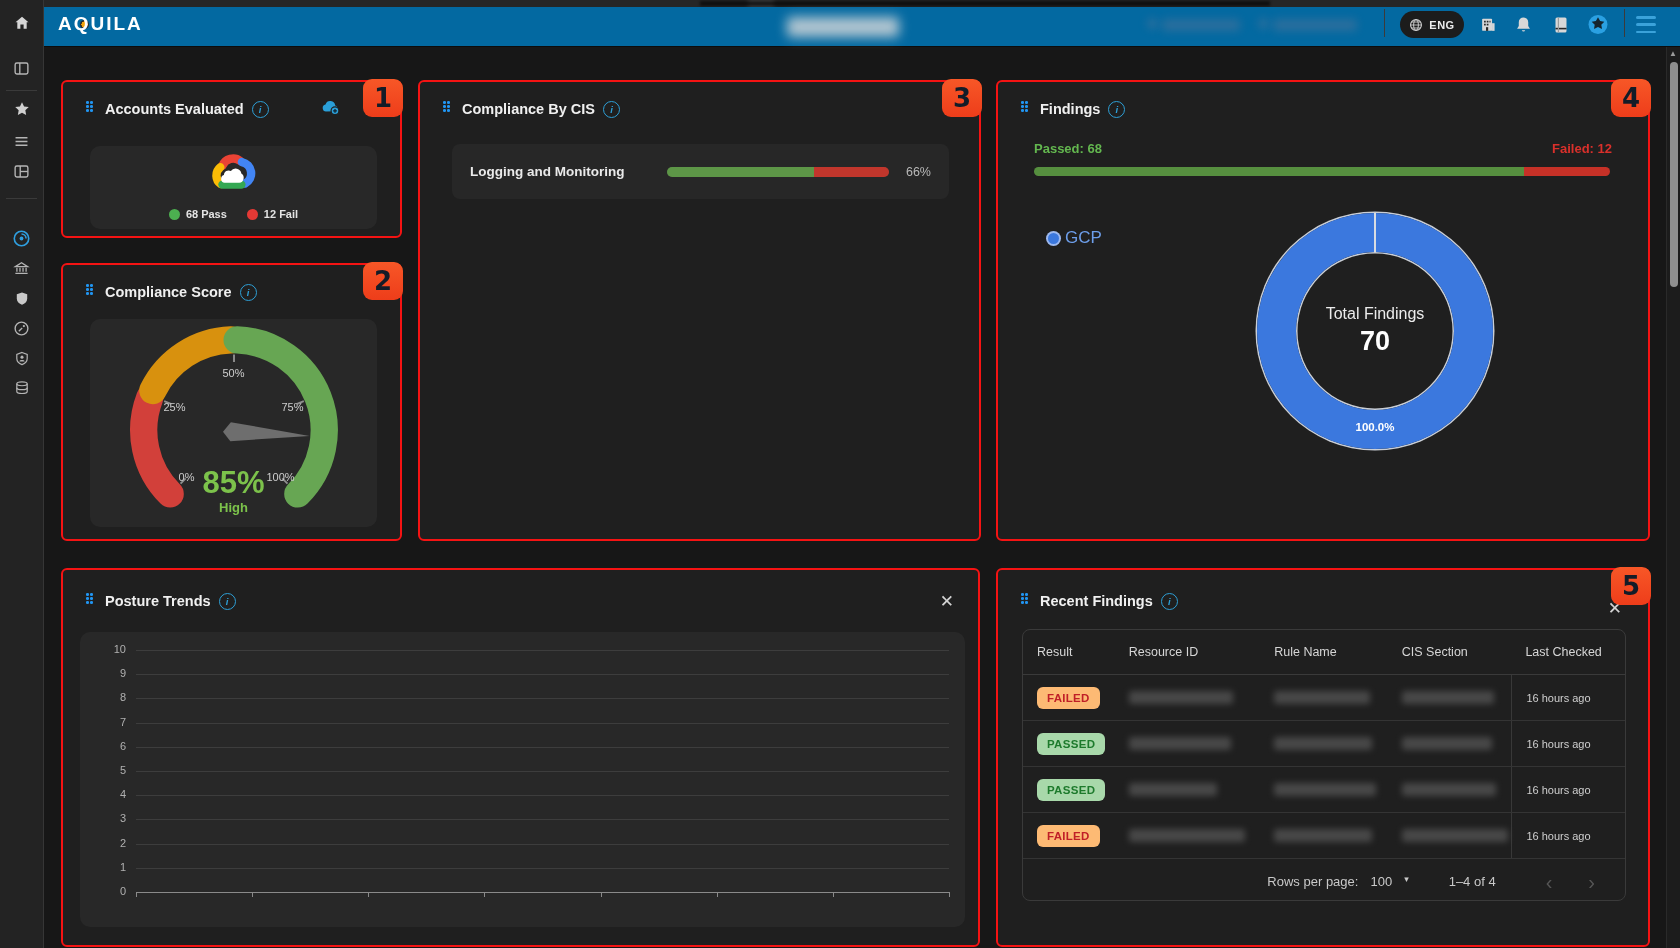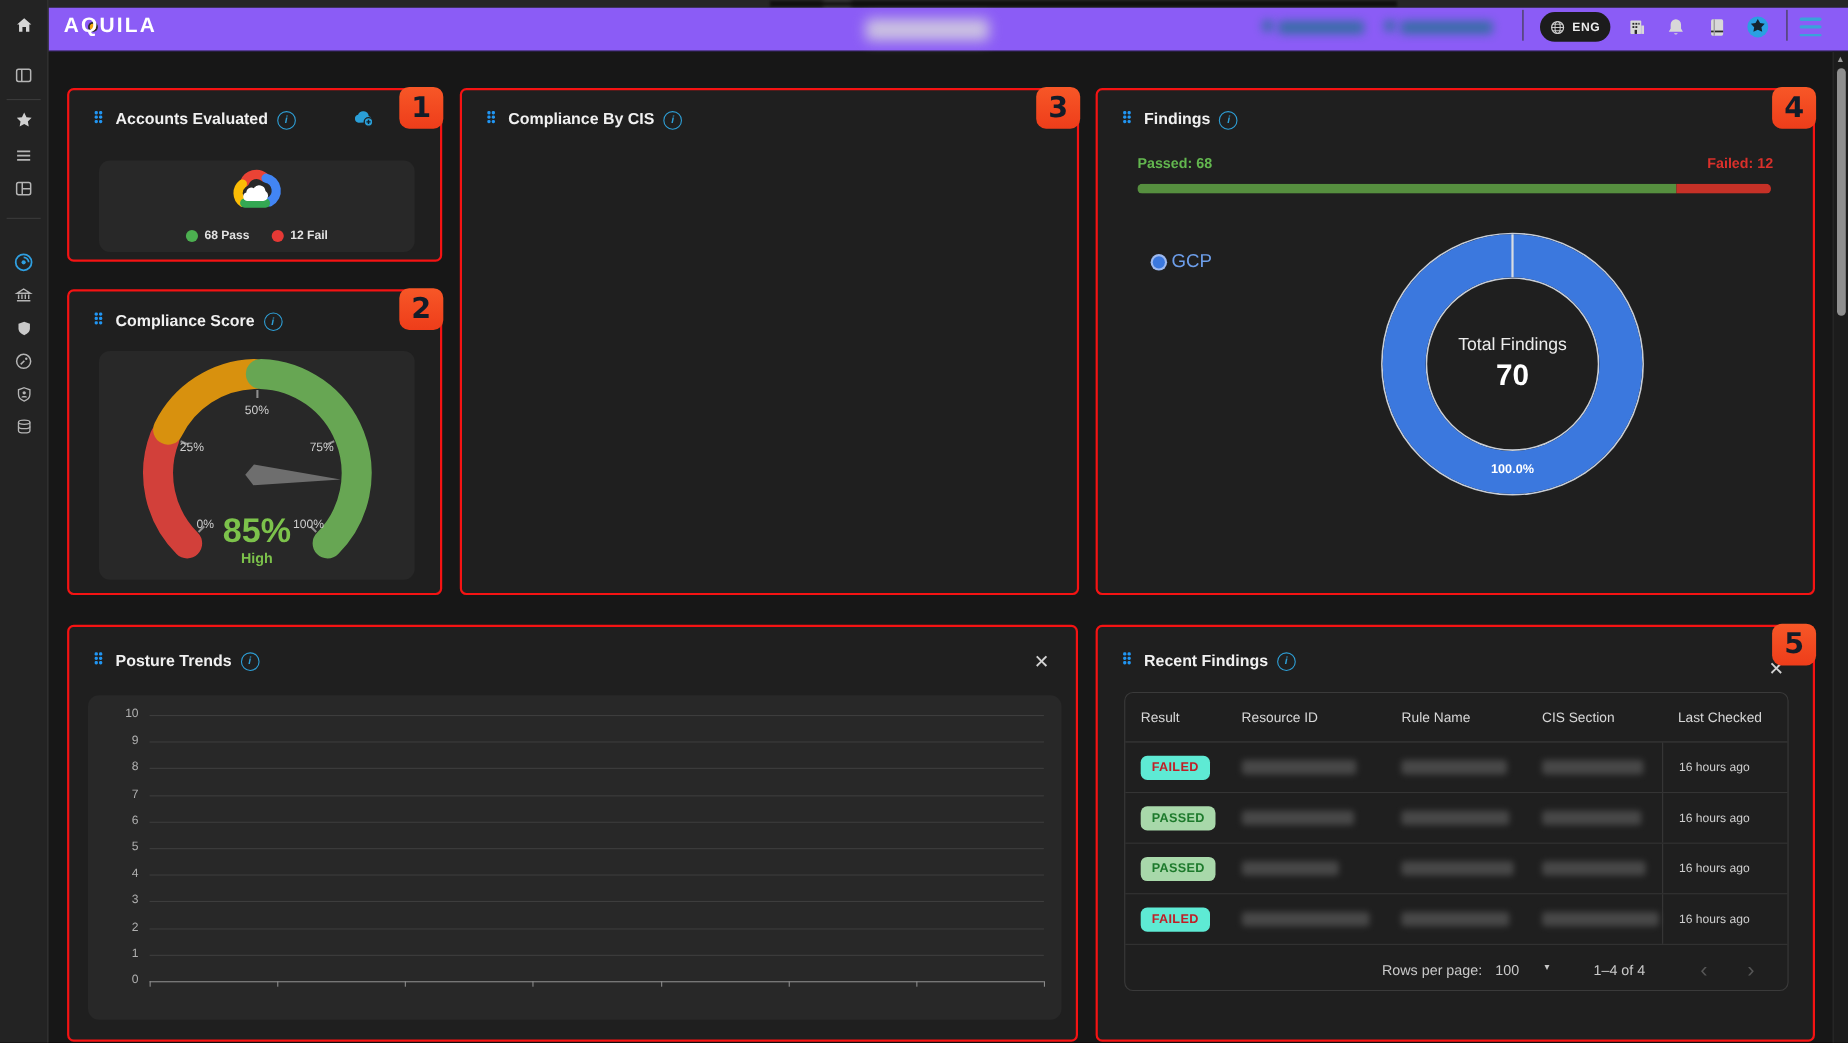--- a/index.html
+++ b/index.html
@@ -4,21 +4,21 @@
 <style>
   html,body{margin:0;padding:0;background:#000;}
   .screen{position:relative;width:1680px;height:948px;background:#171717;overflow:hidden;
           font-family:"Liberation Sans",sans-serif;color:#e8e8e8;}
   .abs{position:absolute;}
 
   
   .topstrip{position:absolute;left:0;top:0;width:1680px;height:7px;background:#262626;}
   .strip-redact{position:absolute;left:700px;top:1px;width:570px;height:5px;background:#0b0b0b;filter:blur(1.5px);opacity:.85;}
   .strip-blob{position:absolute;left:748px;top:1px;width:26px;height:5px;background:#8a8a8a;filter:blur(2px);opacity:.6;}
-  .topbar{position:absolute;left:44px;top:7px;width:1636px;height:39px;background:#8b5cf6;border-bottom:1px solid #0c0c0c;}
+  .topbar{position:absolute;left:44px;top:7px;width:1636px;height:39px;background:#0369a1;border-bottom:1px solid #0c0c0c;}
   .logo{position:absolute;left:14px;top:6px;font-size:19px;font-weight:700;letter-spacing:2px;color:#fff;z-index:1;}
   .logo .dot{position:absolute;left:22px;top:7px;width:9px;height:9px;border-radius:50%;background:radial-gradient(circle at 50% 50%,#f2a30c 0 3px,#2b2b2b 3.2px 4.5px);z-index:-1;}
   .blur-white{position:absolute;left:743px;top:10px;width:112px;height:20px;border-radius:4px;background:#dcdcdc;filter:blur(6px);opacity:.8;}
   .blur-blue{position:absolute;background:#2e6f9d;filter:blur(4.5px);opacity:.9;border-radius:3px;}
   .tb-divider{position:absolute;top:2px;width:1px;height:28px;background:#3b3b3b;}
   .lang-btn{position:absolute;left:1356px;top:4px;width:64px;height:27px;background:#1c1c1c;border-radius:14px;
             display:flex;align-items:center;justify-content:center;gap:6px;cursor:pointer;}
   .lang-label{font-size:11px;font-weight:700;color:#ececec;letter-spacing:.5px;}
   .tb-icon{position:absolute;top:7px;width:22px;height:22px;display:flex;align-items:center;justify-content:center;cursor:pointer;}
   .burger{position:absolute;left:1592px;top:9px;width:20px;height:17px;display:flex;flex-direction:column;justify-content:space-between;cursor:pointer;}
@@ -90,27 +90,27 @@
   .xtick{position:absolute;width:1px;height:5px;background:#8a8a8a;top:242px;}
 
   
   .rtable{position:absolute;left:24px;top:59px;width:604px;height:272px;border:1px solid #3a3a3a;border-radius:8px;box-sizing:border-box;}
   .thead{display:flex;height:44px;align-items:center;border-bottom:1px solid #3a3a3a;}
   .th{font-size:12.5px;font-weight:400;color:#d6d6d6;padding-left:14px;box-sizing:border-box;}
   .tr{display:flex;height:45px;align-items:center;border-bottom:1px solid #343434;cursor:pointer;}
   .td{padding-left:14px;box-sizing:border-box;display:flex;align-items:center;height:100%;}
   .td.last{border-left:1px solid #383838;}
   .badge{padding:5px 10px;border-radius:6px;font-size:11.5px;font-weight:700;letter-spacing:.3px;}
-  .badge.fail{background:#5eead4;color:#c01f27;}
+  .badge.fail{background:#fdba74;color:#c01f27;}
   .badge.pass{background:#a8d8aa;color:#1d7a2c;}
   .redacted{height:13px;border-radius:3px;background:#4f4f4f;filter:blur(3px);opacity:.85;}
   .tstamp{font-size:11px;color:#cfcfcf;}
   .tfoot{display:flex;align-items:center;justify-content:flex-end;height:45px;padding-right:18px;gap:12px;}
   .tfoot .rpp-label{font-size:13px;color:#c9c9c9;}
-  .rpp-select{display:flex;align-items:flex-start;gap:23px;font-size:13px;color:#c9c9c9;cursor:pointer;}
+  .rpp-select{display:flex;align-items:flex-start;gap:12px;font-size:13px;color:#c9c9c9;cursor:pointer;}
   .rpp-caret{font-size:9px;color:#c9c9c9;}
   .range{font-size:13px;color:#c9c9c9;margin-left:28px;margin-right:26px;}
   .chev{font-size:20px;color:#565656;padding:0 12px;cursor:pointer;line-height:1;}
 
   
   .scroll-track{position:absolute;right:0;top:47px;width:13px;height:901px;background:#1c1c1c;border-left:1px solid #2a2a2a;}
   .scroll-up{position:absolute;right:2px;top:49px;width:10px;text-align:center;font-size:8px;color:#9a9a9a;cursor:pointer;}
   .scroll-thumb{position:absolute;right:2.5px;top:62px;width:8px;height:225px;background:#8f8f8f;border-radius:4px;cursor:grab;}
 </style>
 </head>
@@ -347,20 +347,28 @@
           <b></b>
           <b></b>
           <b></b>
           <b></b>
           <b></b>
         </div>
       <span class="ptitle">Compliance By CIS</span>
       <span class="info">i</span>
     </div>
     <div class="cis-rows">
+        <div class="cis-row">
+       <span class="cis-label">Logging and Monitoring</span>
+       <div class="cis-bar">
+         <div class="cis-pass" style="width:66%"></div>
+         <div class="cis-fail"></div>
+       </div>
+       <span class="cis-pct">66%</span>
+     </div>
       </div>
   </div>
 
   <div class="panel" style="left:996px;top:80px;width:654px;height:461px;">
     <div class="som">4</div>
     <div class="phead">
       <div class="drag">
           <b></b>
           <b></b>
           <b></b>

